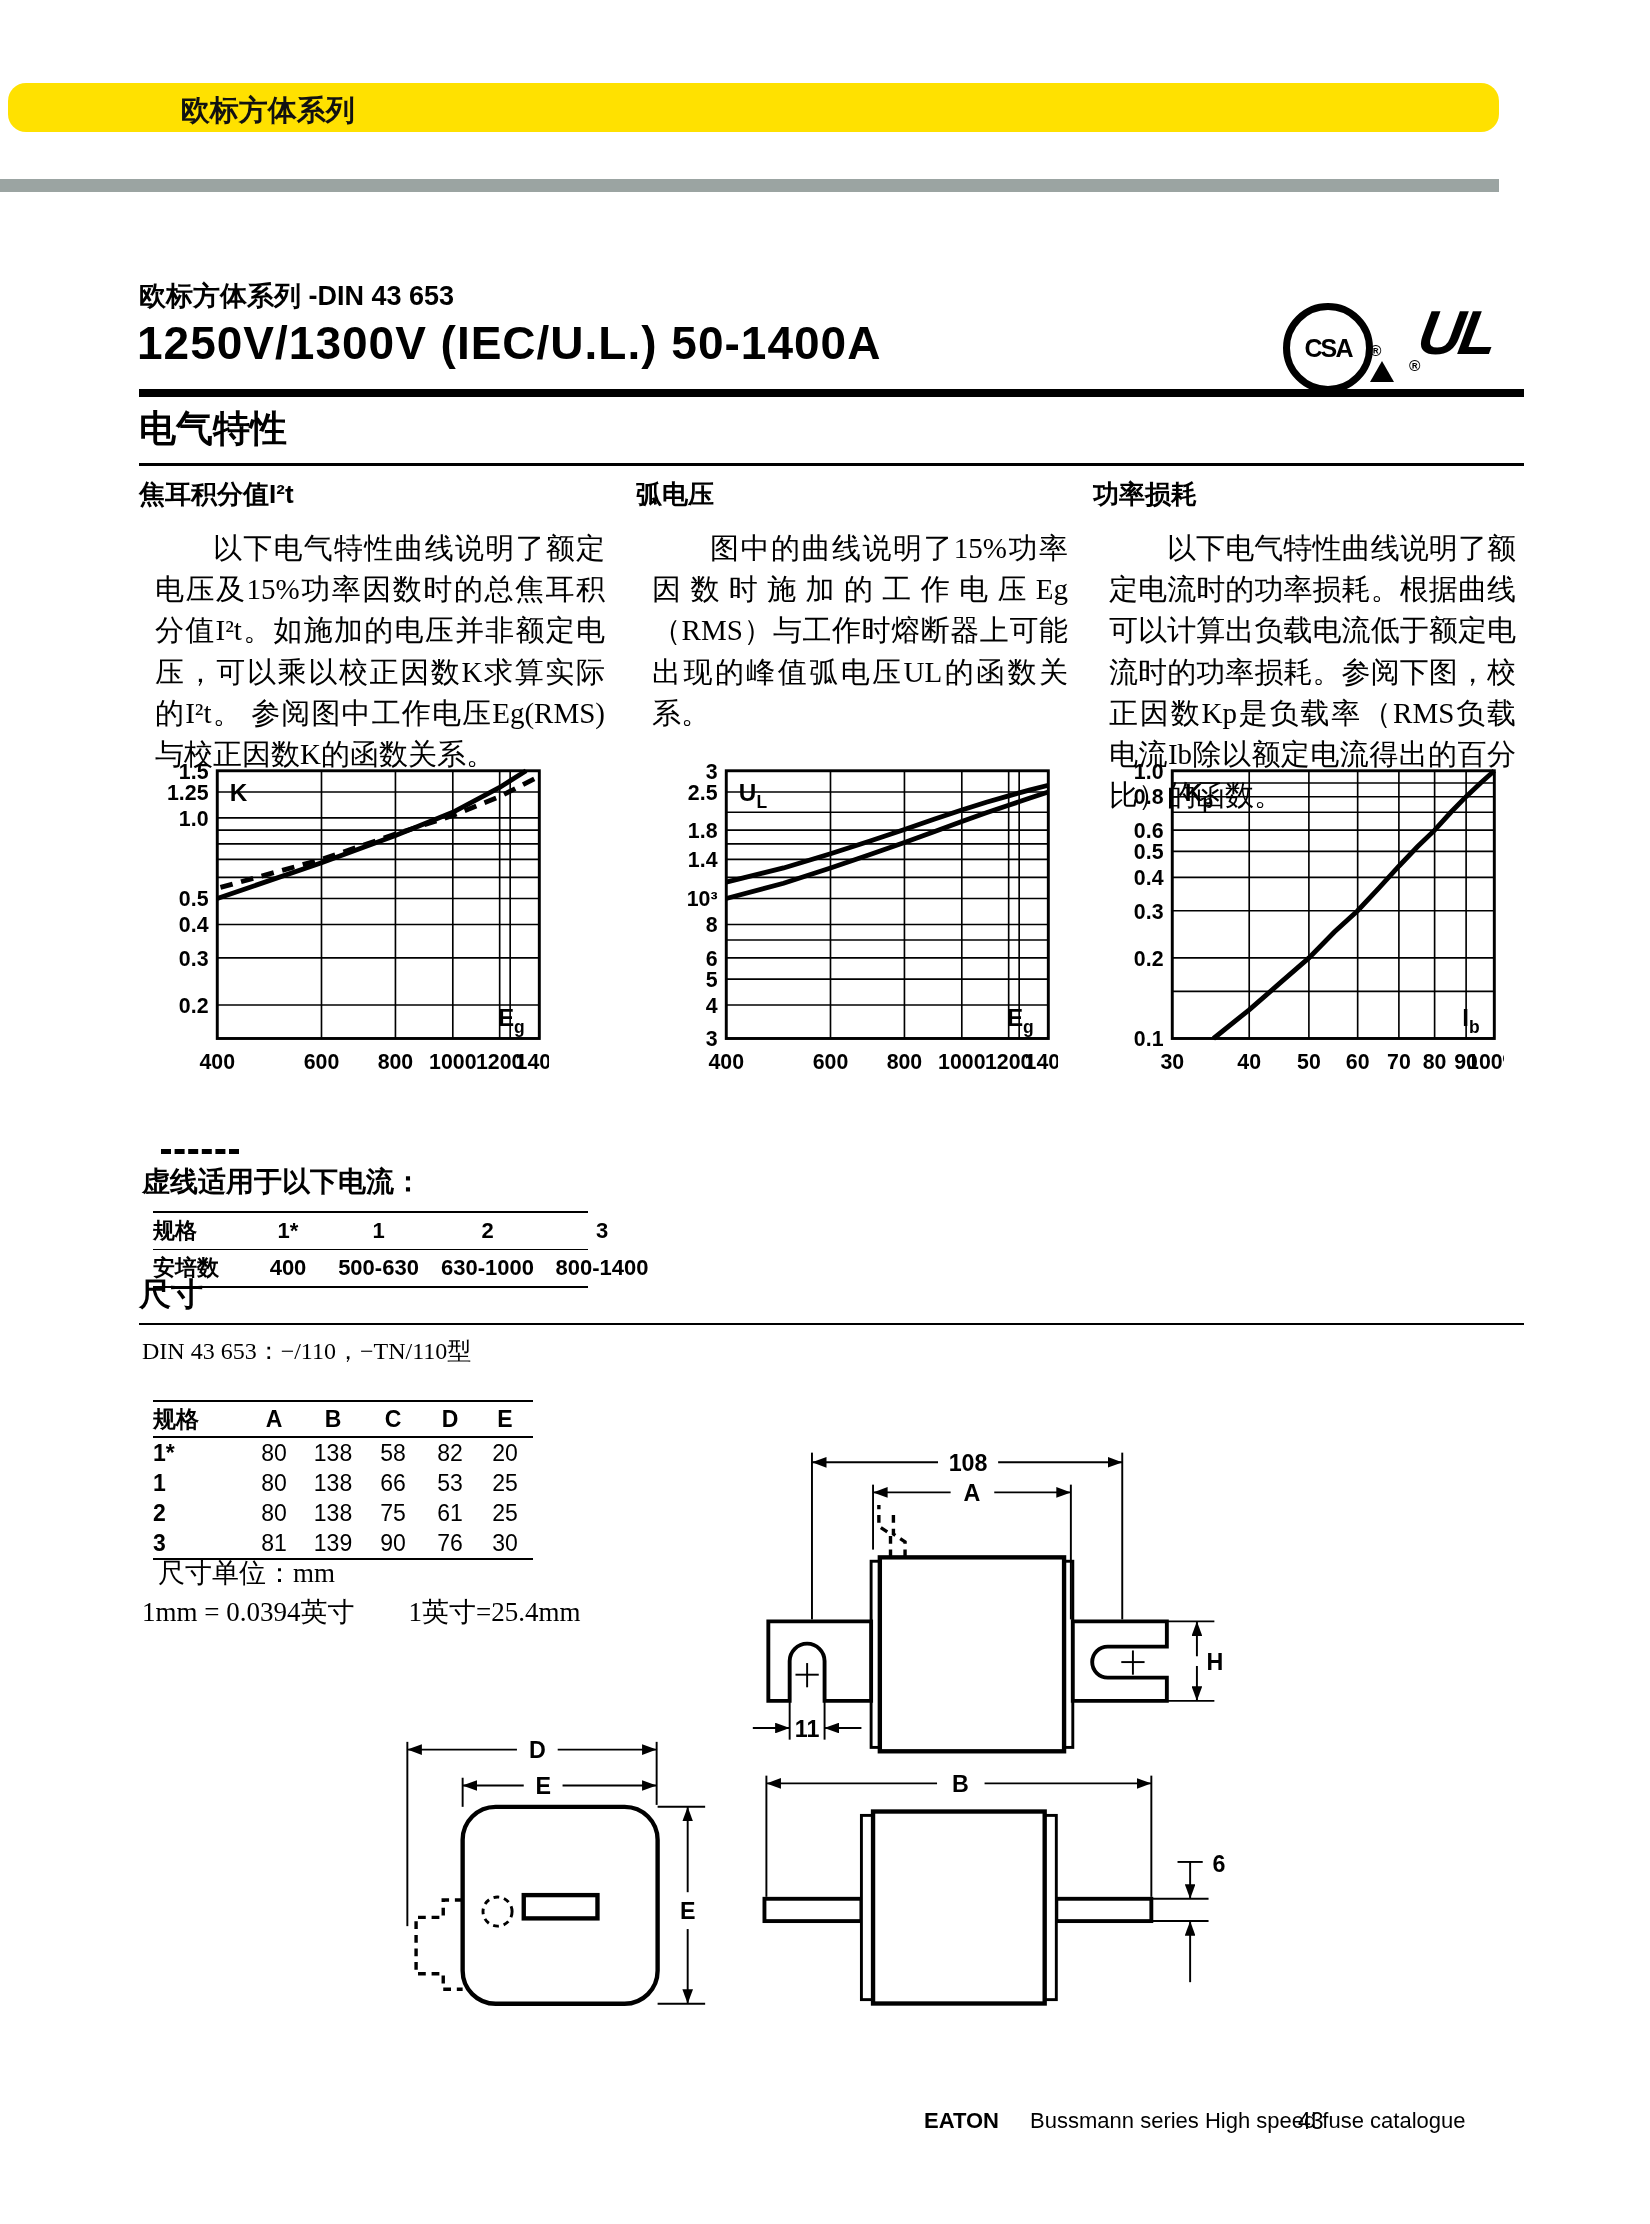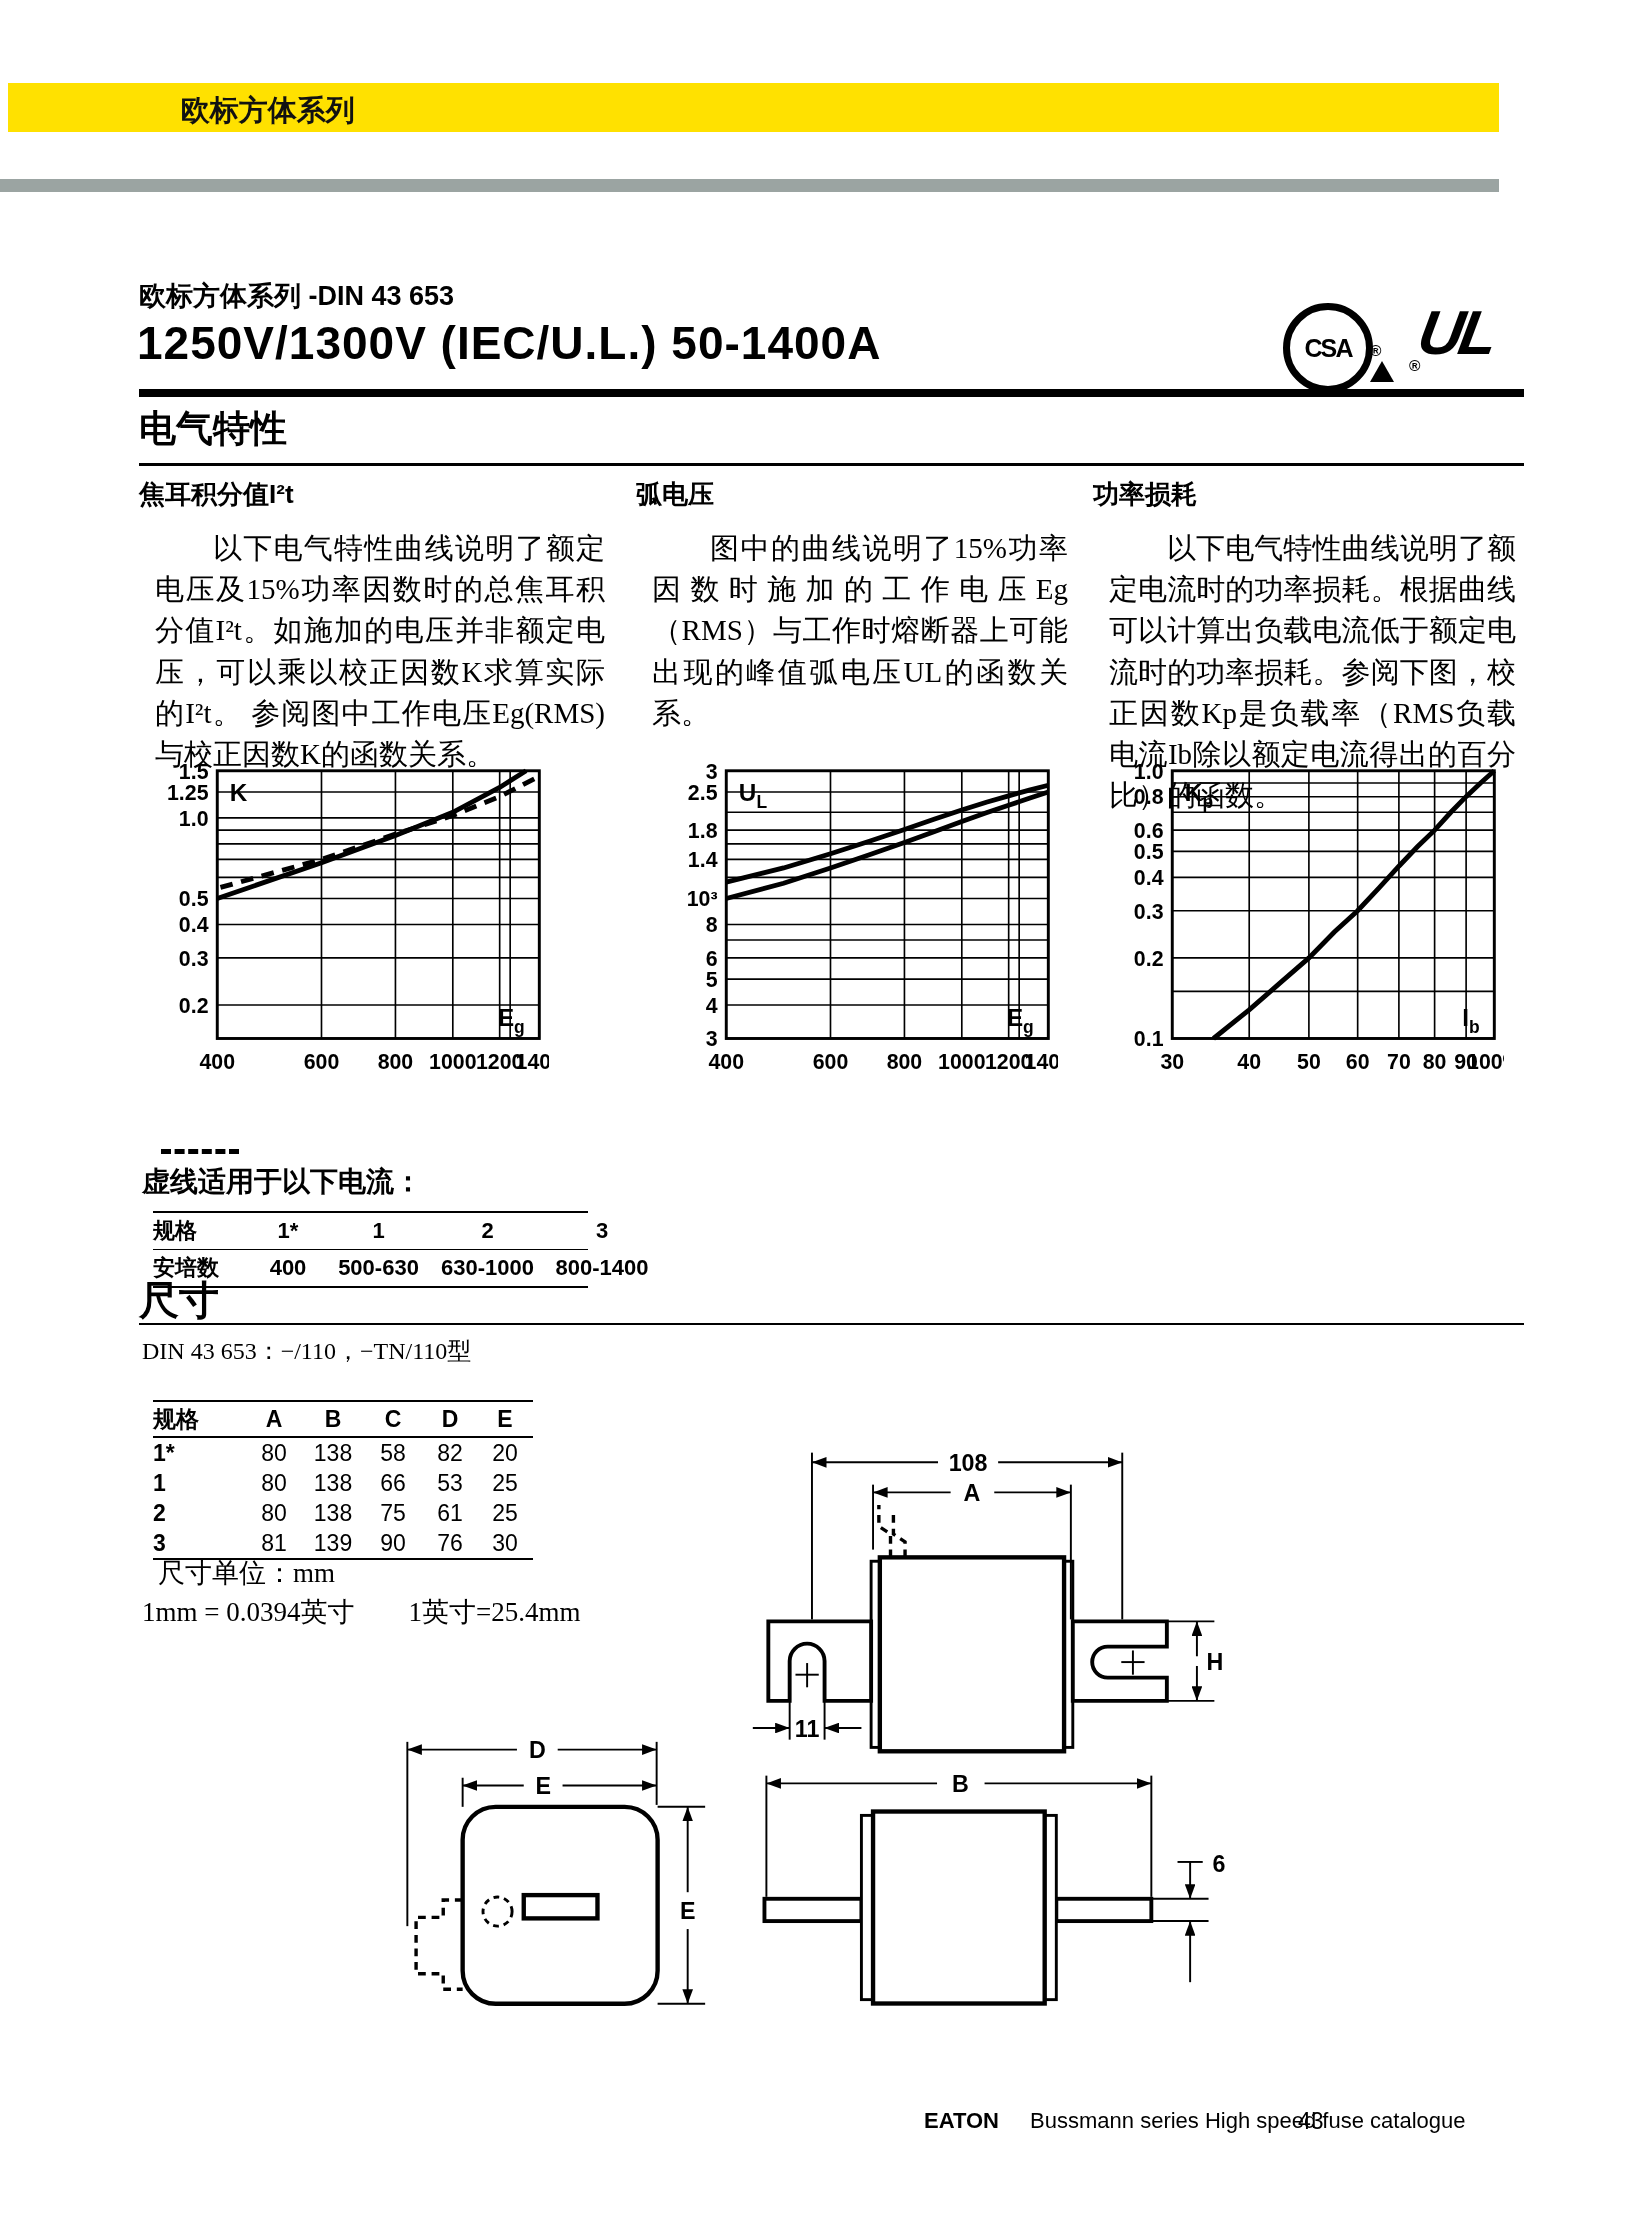--- a/index.html
+++ b/index.html
@@ -3,21 +3,21 @@
 <meta charset="utf-8">
 <style>
   html,body{margin:0;padding:0;background:#e8e8e8;}
   #page{position:relative;width:1651px;height:2224px;background:#ffffff;overflow:hidden;
         font-family:"Liberation Sans",sans-serif;color:#000;}
   .abs{position:absolute;}
   .sans{font-family:"Liberation Sans",sans-serif;}
   .serif{font-family:"Liberation Serif","DejaVu Serif",serif;}
 
   
-  .band-yellow{top:83px;left:7.8px;width:1491px;height:49px;background:#ffe100;}
+  .band-yellow{top:83px;left:7.8px;width:1491px;height:49px;background:#ffe100;border-radius:18px;}
   .band-yellow span{position:absolute;left:173px;top:7.8px;font-size:29px;font-weight:bold;color:#111;}
   .band-gray{top:179px;left:0;width:1499px;height:12.6px;background:#9ba4a2;}
 
   
   .series-title{left:139px;top:278px;font-size:27px;font-weight:bold;}
   .main-title{left:137px;top:316px;font-size:46px;font-weight:bold;letter-spacing:1px;}
   .rule-thick{left:139px;top:389px;width:1385px;height:7.8px;background:#000;}
   .sec-elec{left:139px;top:404px;font-size:37px;font-weight:bold;}
   .rule-thin-1{left:139px;top:463px;width:1385px;height:2.9px;background:#000;}
 
@@ -53,21 +53,21 @@
   .dash-sample{left:161px;top:1149px;width:78px;height:0;border-top:5.8px dashed #000;}
   .dash-heading{left:142px;top:1163px;font-size:28px;font-weight:bold;}
   .cur-table{left:153px;top:1211px;width:435px;border-top:2.9px solid #000;border-bottom:2.9px solid #000;
              font-size:22px;font-weight:bold;}
   .cur-table .trow{display:grid;grid-template-columns:97px 76px 105px 113px 116px;height:36px;align-items:center;}
   .cur-table .trow:first-child{border-bottom:1.9px solid #000;}
   .cur-table .tcell{text-align:center;}
   .cur-table .tcell.first{text-align:left;}
 
   
-  .sec-dim{left:139px;top:1273px;font-size:40px;font-weight:bold;}
+  .sec-dim{left:139px;top:1273px;font-size:32px;font-weight:bold;}
   .rule-thin-2{left:139px;top:1323px;width:1385px;height:1.9px;background:#000;}
   .din-line{left:142px;top:1335px;font-size:24px;}
   .dim-table{left:153px;top:1400px;width:380px;border-top:2.9px solid #000;border-bottom:2.9px solid #000;
              font-size:23px;}
   .dim-table .trow{display:grid;grid-template-columns:93px 56px 62px 58px 56px 54px;height:30px;align-items:center;}
   .dim-table .trow.thead{height:34px;border-bottom:2.9px solid #000;font-weight:bold;}
   .dim-table .tcell{text-align:center;}
   .dim-table .tcell.first{text-align:left;font-weight:bold;}
   .note1{left:158px;top:1555px;font-size:27px;}
   .note2{left:142px;top:1594px;font-size:27px;}

